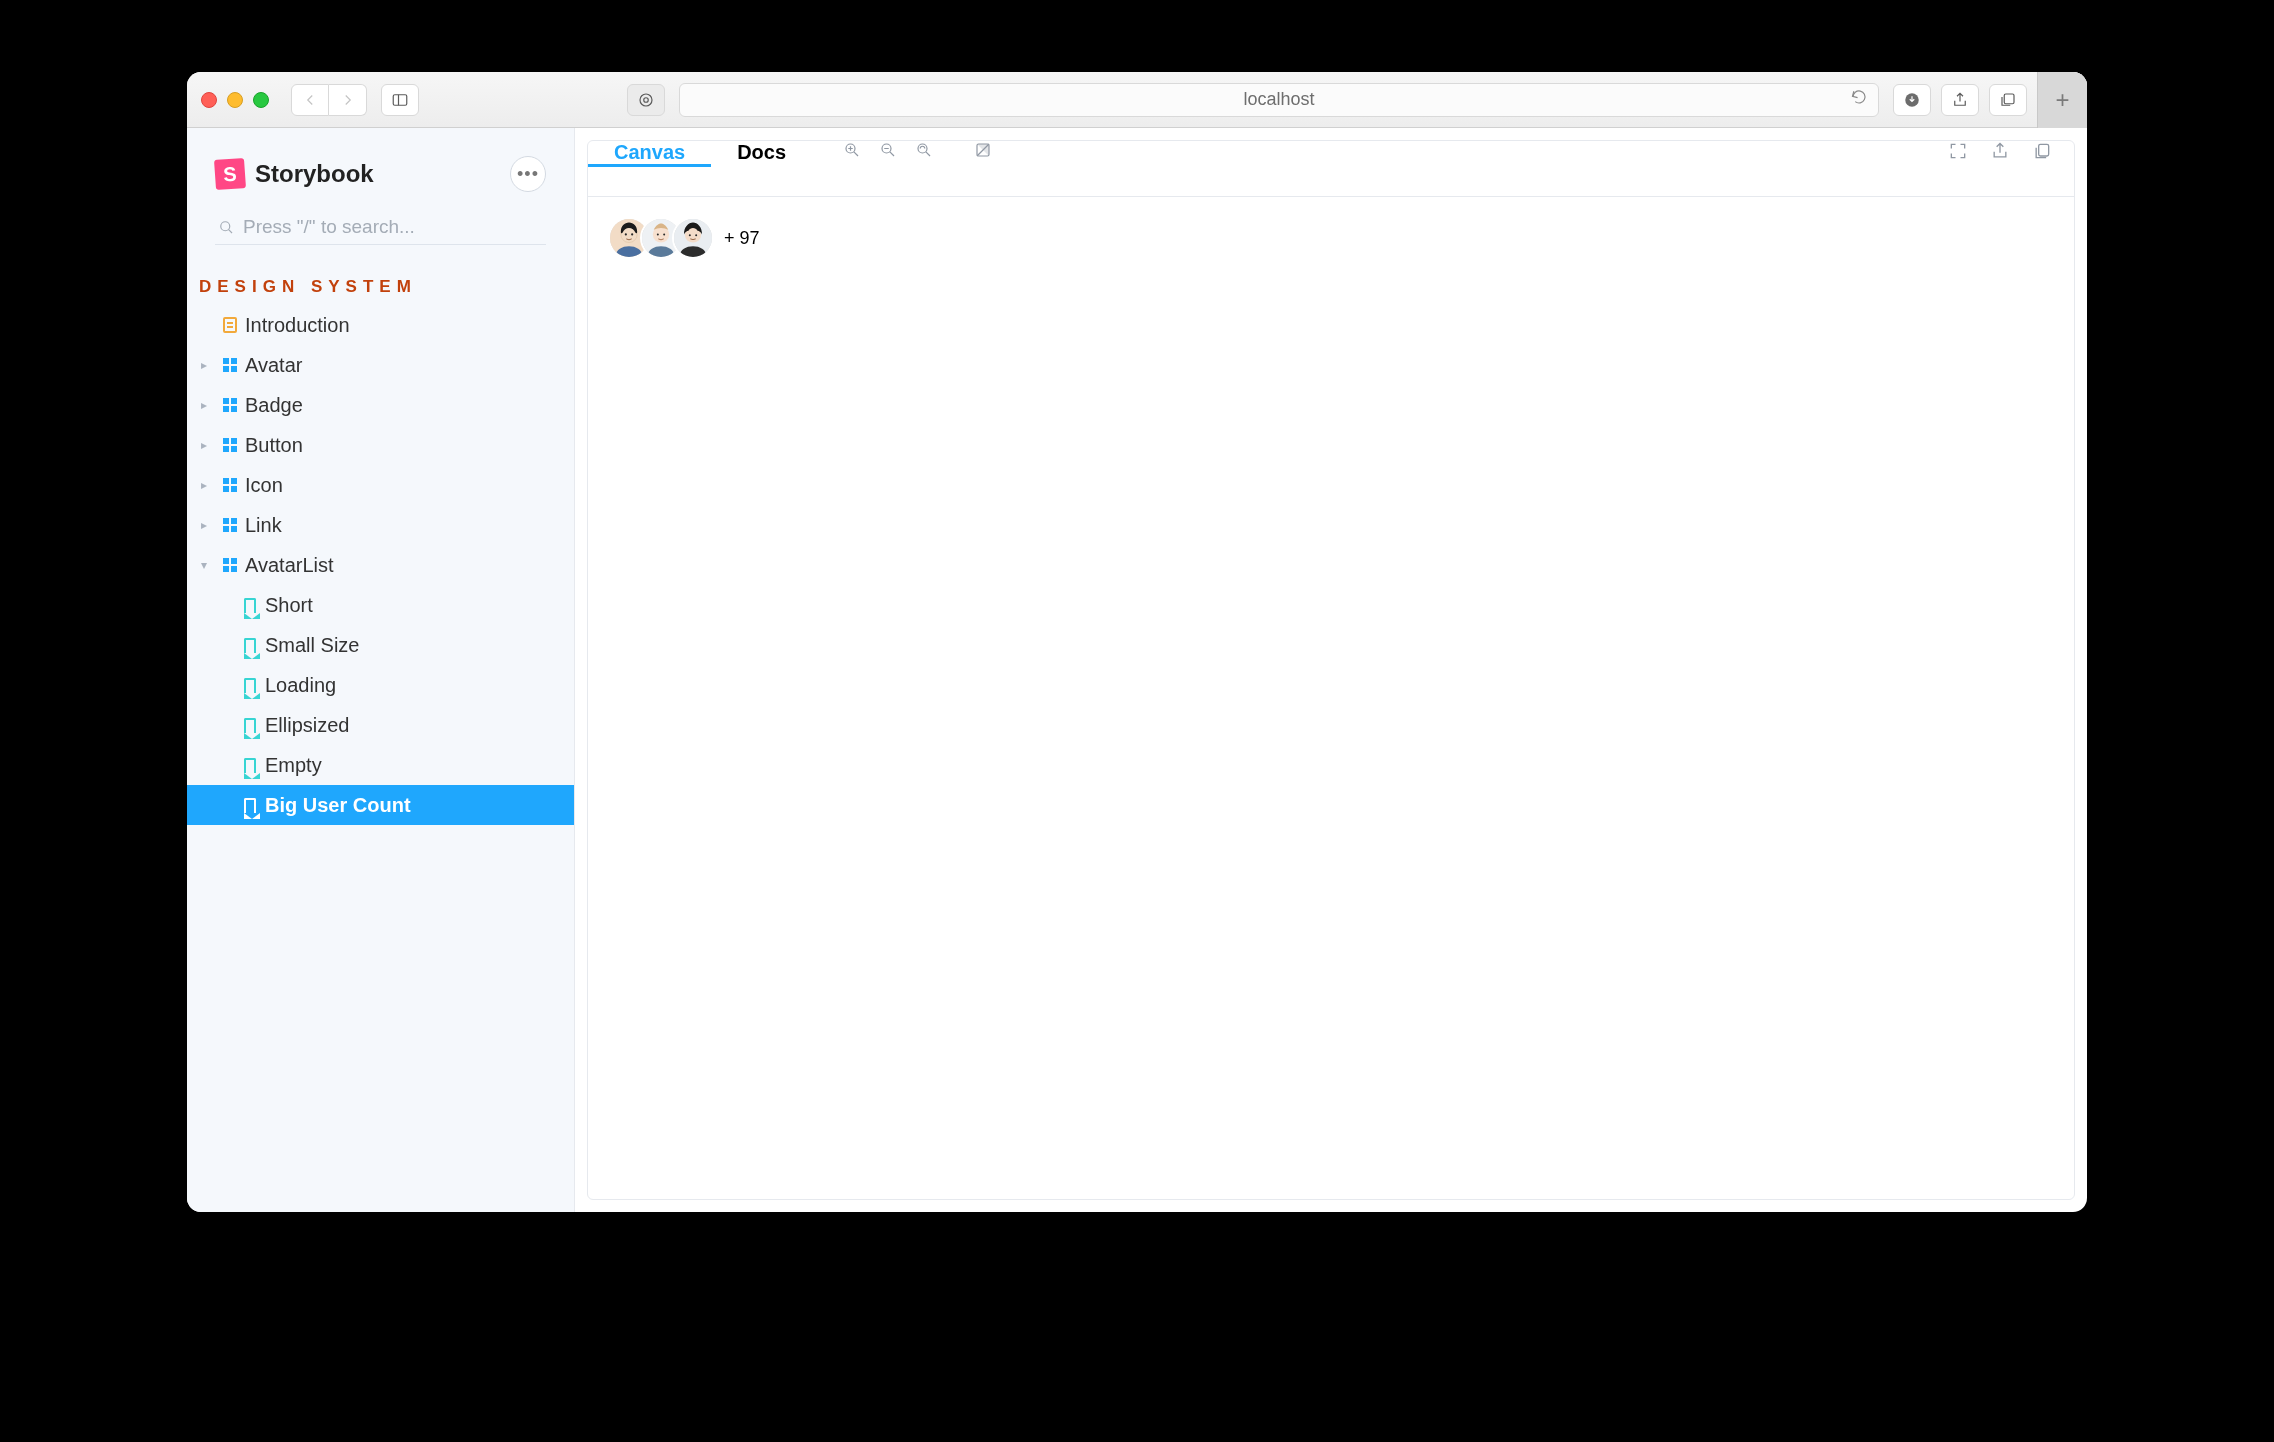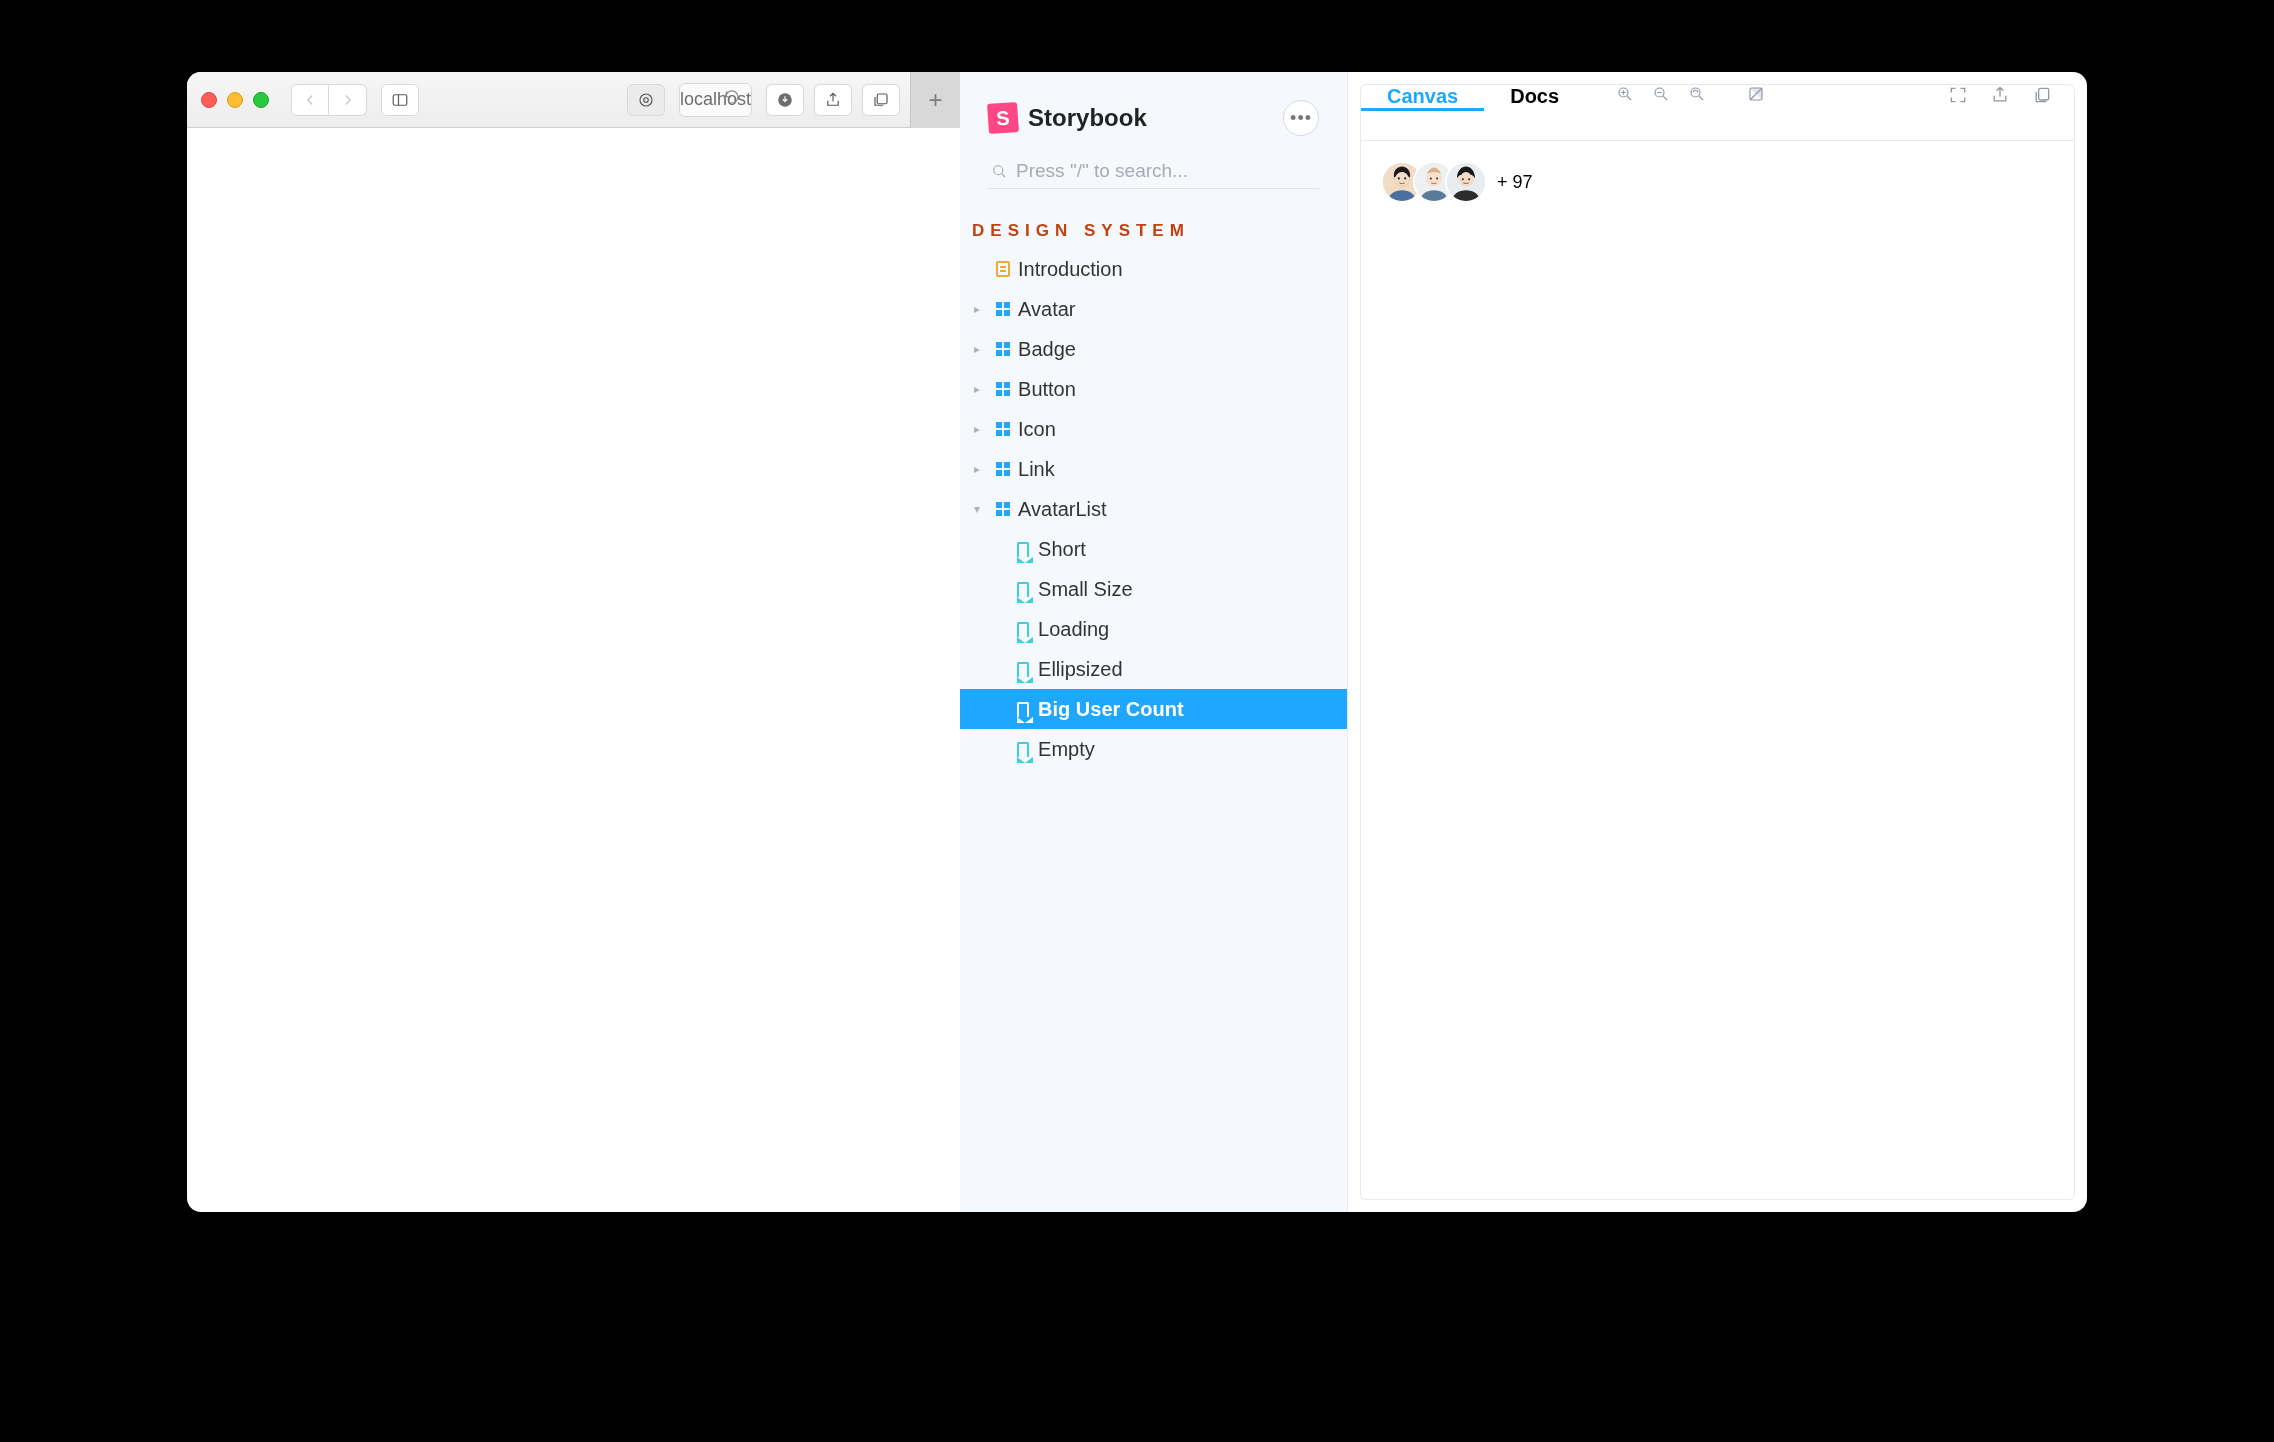--- a/index.html
+++ b/index.html
@@ -14,21 +14,21 @@
     padding-top: 72px;
   }
   .browser-window {
     width: 1900px;
     height: 1140px;
     background: #fff;
     border-radius: 14px;
     box-shadow: 0 40px 80px rgba(0,0,0,0.5);
     overflow: hidden;
     display: flex;
-    flex-direction: row;
+    flex-direction: column;
   }
   
   .titlebar {
     height: 56px;
     background: linear-gradient(#f6f6f6, #ededed);
     border-bottom: 1px solid #d0d0d0;
     display: flex;
     align-items: center;
     padding: 0 14px;
     gap: 14px;
@@ -399,31 +399,31 @@
               <span class="ico-story"></span>
             </span>
           <span>Loading</span>
         </li>
         <li class="tree-row child">
           <span class="item-ico">
               <span class="ico-story"></span>
             </span>
           <span>Ellipsized</span>
         </li>
+        <li class="tree-row child">
+          <span class="item-ico">
+              <span class="ico-story"></span>
+            </span>
+          <span>Empty</span>
+        </li>
         <li class="tree-row child selected">
           <span class="item-ico">
               <span class="ico-story"></span>
             </span>
           <span>Big User Count</span>
-        </li>
-        <li class="tree-row child">
-          <span class="item-ico">
-              <span class="ico-story"></span>
-            </span>
-          <span>Empty</span>
         </li>
       </ul>
     </aside>
 
     <section class="main">
       <div class="main-toolbar">
         <div class="tabs">
           <div class="tab active">Canvas</div>
           <div class="tab">Docs</div>
         </div>

